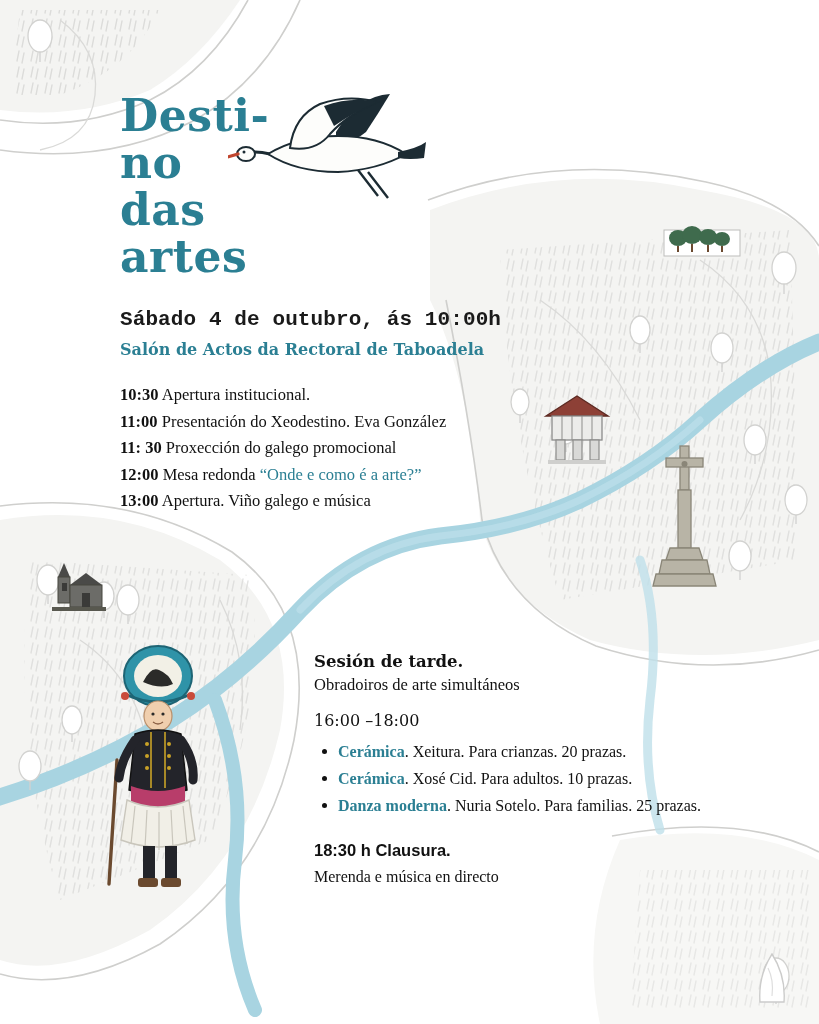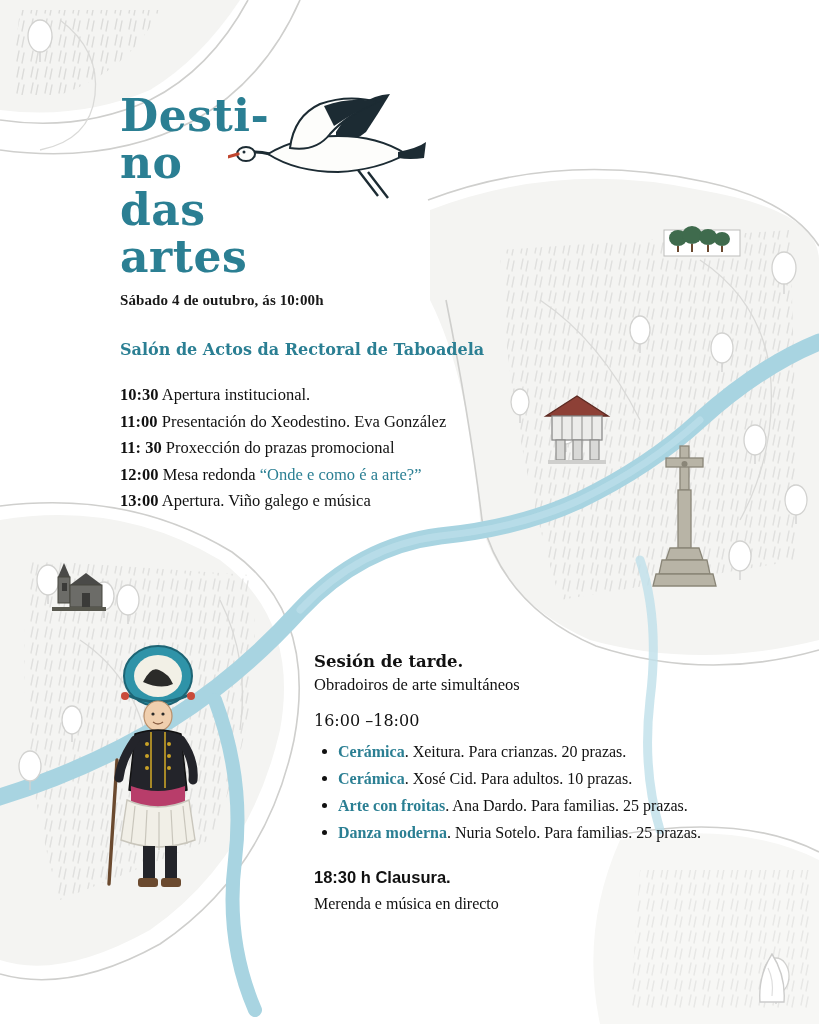--- a/index.html
+++ b/index.html
@@ -43,24 +43,24 @@
     font-weight: bold;
     font-size: 44px;
     line-height: 47px;
     letter-spacing: 0.5px;
     color: #2b7f93;
   }
   
   .date-line {
     position: absolute;
     left: 120px;
-    top: 292px;
-    font-family: Liberation Serif, serif;
-    font-weight: bold;
-    font-size: 15px;
+    top: 308px;
+    font-family: Liberation Mono, monospace;
+    font-weight: bold;
+    font-size: 21px;
     color: #1a1a1a;
     letter-spacing: 0.1px;
   }
   .venue-line {
     position: absolute;
     left: 120px;
     top: 340px;
     font-family: "DejaVu Serif", serif;
     font-weight: bold;
     font-size: 16px;
@@ -361,21 +361,21 @@
       <div class="sched-row">
         <span class="sched-time">10:30</span>
         <span>Apertura institucional.</span>
       </div>
       <div class="sched-row">
         <span class="sched-time">11:00</span>
         <span>Presentación do Xeodestino. Eva González</span>
       </div>
       <div class="sched-row">
         <span class="sched-time">11: 30</span>
-        <span>Proxección do prazas promocional</span>
+        <span>Proxección do galego promocional</span>
       </div>
       <div class="sched-row">
         <span class="sched-time">12:00</span>
         <span>Mesa redonda </span><span class="accent">“Onde e como é a arte?”</span>
       </div>
       <div class="sched-row">
         <span class="sched-time">13:00</span>
         <span>Apertura. Viño galego e música</span>
       </div>
     </div>
@@ -386,23 +386,20 @@
       <div class="aft-time">16:00 –18:00</div>
 
       <ul class="workshops">
         <li>
           <span class="ws-name">Cerámica</span><span>. Xeitura. Para crianzas. 20 prazas.</span>
         </li>
         <li>
           <span class="ws-name">Cerámica</span><span>. Xosé Cid. Para adultos. 10 prazas.</span>
         </li>
         <li>
-          <span class="ws-name">Arte con froitas</span><span>. Ana Dardo. Para familias. 25 prazas.</span>
-        </li>
-        <li>
           <span class="ws-name">Danza moderna</span><span>. Nuria Sotelo. Para familias. 25 prazas.</span>
         </li>
       </ul>
 
       <div class="closing">
         <div class="closing-title">18:30 h Clausura.</div>
         <div class="closing-sub">Merenda e música en directo</div>
       </div>
     </div>
 

